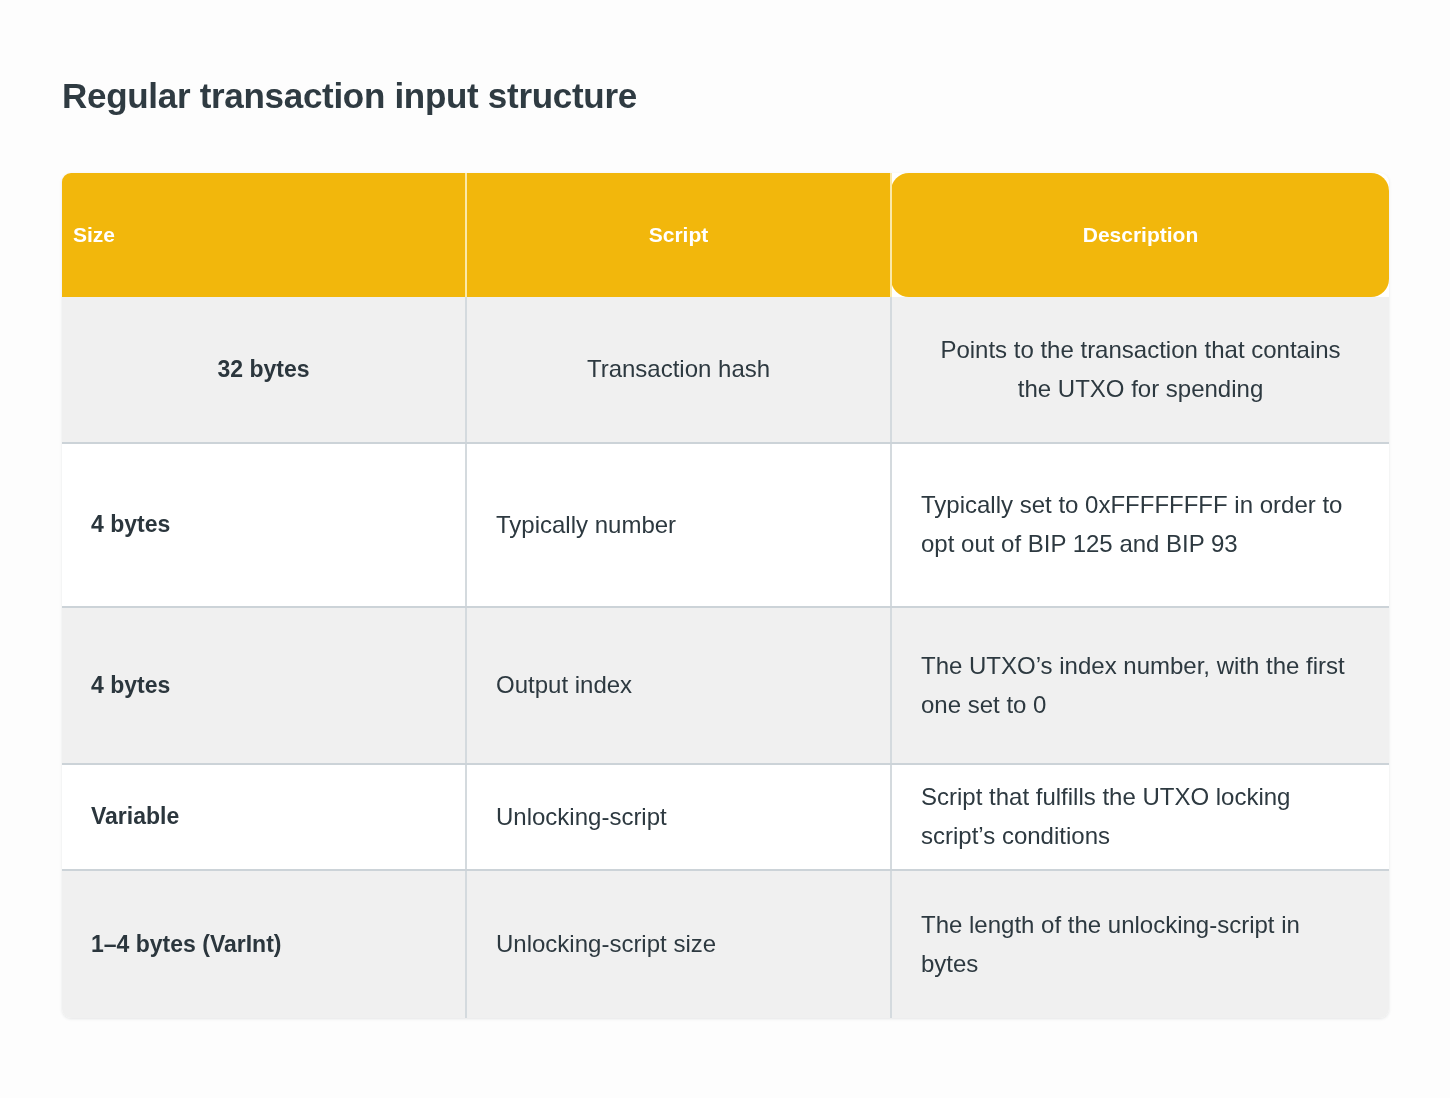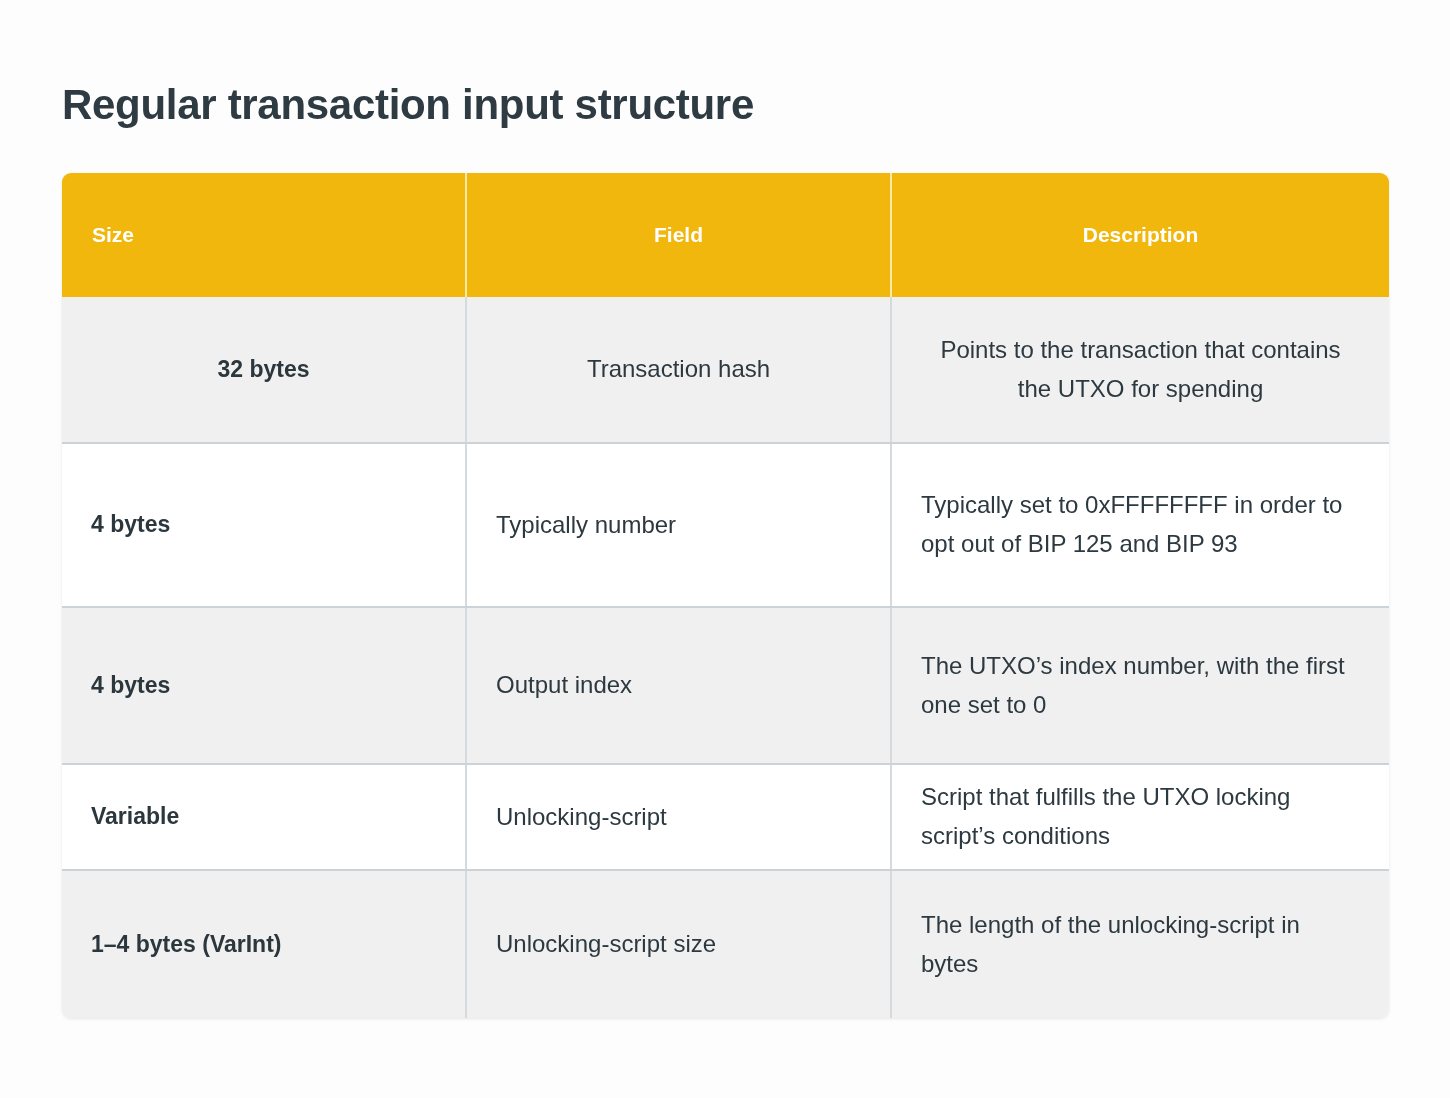--- a/index.html
+++ b/index.html
@@ -18,21 +18,21 @@
     position: relative;
     width: 1450px;
     height: 1098px;
     box-sizing: border-box;
   }
 
   .page-title {
     position: absolute;
     left: 62px;
     top: 52px;
-    font-size: 42px;
+    font-size: 35px;
     line-height: 1.2;
     font-weight: bold;
     color: #2f3b42;
     letter-spacing: -0.3px;
     white-space: nowrap;
   }
 
   .table-wrap {
     position: absolute;
     left: 62px;
@@ -53,26 +53,26 @@
   table.structure-table col.col-size { width: 404px; }
   table.structure-table col.col-field { width: 425px; }
   table.structure-table col.col-desc  { width: 498px; }
 
   thead th {
     background: #f2b70c;
     color: #ffffff;
     font-size: 21px;
     font-weight: bold;
     height: 124px;
-    padding: 0 30px;
+    padding: 0 11px;
     box-sizing: border-box;
     vertical-align: middle;
     border-right: 2px solid #fbe9a8;
   }
-  thead th:last-child { border-right: none; }
+  thead th:last-child { border-right: none; border-radius: 18px; }
   thead th.align-left   { text-align: left; }
   thead th.align-center { text-align: center; }
 
   tbody td {
     font-size: 24px;
     color: #2d3940;
     padding: 0 29px;
     box-sizing: border-box;
     vertical-align: middle;
     border-right: 2px solid #d4dade;
@@ -109,21 +109,21 @@
   <div class="table-wrap">
     <table class="structure-table">
       <colgroup>
         <col class="col-size">
         <col class="col-field">
         <col class="col-desc">
       </colgroup>
       <thead>
         <tr>
           <th class="align-left">Size</th>
-          <th class="align-center">Field</th>
+          <th class="align-center">Script</th>
           <th class="align-center">Description</th>
         </tr>
       </thead>
       <tbody>
 
         <tr class="stripe row-h-1">
           <td class="cell-size">32 bytes</td>
           <td class="cell-field">Transaction hash</td>
           <td class="cell-desc">Points to the transaction that contains the UTXO for spending</td>
         </tr>

